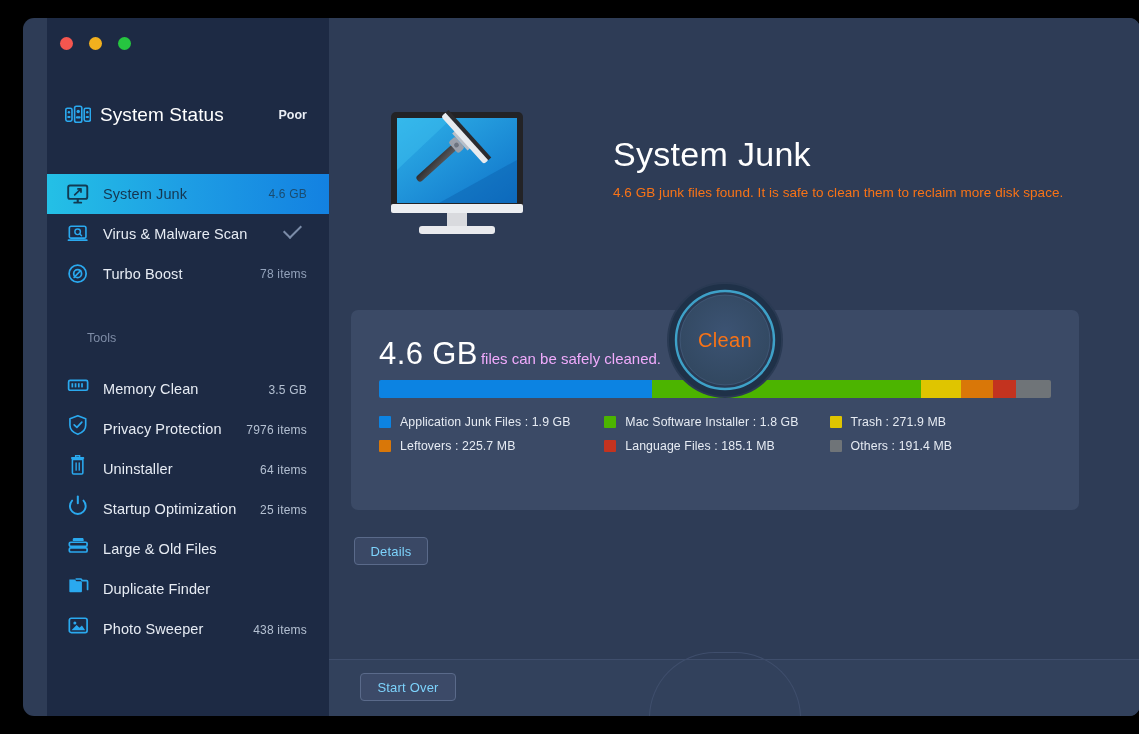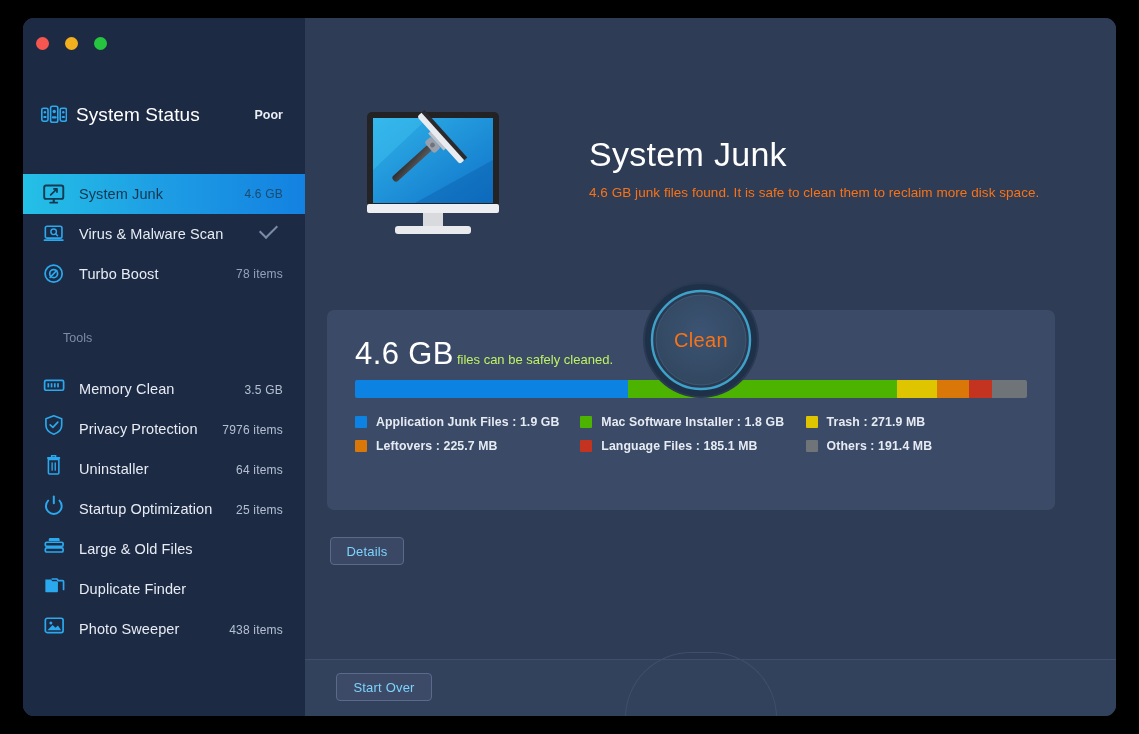--- a/index.html
+++ b/index.html
@@ -6,20 +6,21 @@
   html,body{margin:0;padding:0;background:#000;}
   body{
     width:1139px;height:734px;overflow:hidden;
     font-family:"Liberation Sans","DejaVu Sans",sans-serif;
     -webkit-font-smoothing:antialiased;
   }
   .window{
     position:absolute;left:23px;top:18px;width:1093px;height:698px;
     border-radius:11px;overflow:hidden;display:flex;
     background:#2e3c56;
+    padding-left:24px;
   }
 
   
   .sidebar{
     width:282px;height:100%;background:#1d2a44;position:relative;flex:0 0 282px;
   }
   .traffic{position:absolute;left:13px;top:19px;display:flex;gap:16px;}
   .dot{width:13px;height:13px;border-radius:50%;}
   .dot.red{background:#f5564f;}
   .dot.amber{background:#f2b01e;}
@@ -71,33 +72,33 @@
   .hero-text{position:absolute;left:244px;top:28px;}
   .hero-title{font-size:34px;color:#ffffff;font-weight:300;letter-spacing:.3px;line-height:1.1;}
   .hero-sub{font-size:13.5px;color:#f97316;margin-top:12px;letter-spacing:.05px;}
 
   .card{
     position:absolute;left:22px;top:292px;width:728px;height:200px;
     background:#3b4a66;border-radius:7px;box-sizing:border-box;padding:0;
   }
   .card-amount{position:absolute;left:28px;top:26px;display:flex;align-items:baseline;}
   .card-amount .big{font-size:31px;color:#ffffff;font-weight:300;letter-spacing:.4px;}
-  .card-amount .small{font-size:13px;color:#bef264;margin-left:3px;}
+  .card-amount .small{font-size:15px;color:#f0abfc;margin-left:3px;}
 
   .bar{
     position:absolute;left:28px;top:70px;width:672px;height:18px;
     border-radius:2px;overflow:hidden;display:flex;
   }
   .bar .seg{height:100%;}
 
   .legend{position:absolute;left:28px;top:100px;width:676px;
     display:flex;flex-wrap:wrap;}
   .leg{width:33.33%;height:24px;display:flex;align-items:center;box-sizing:border-box;}
   .leg .sw{width:12px;height:12px;flex:0 0 12px;margin-right:9px;border-radius:1px;}
-  .leg .lt{font-size:12.3px;color:#e6ebf3;letter-spacing:.1px;white-space:nowrap;font-weight:bold;}
+  .leg .lt{font-size:12.3px;color:#e6ebf3;letter-spacing:.1px;white-space:nowrap;}
 
   .btn{
     display:inline-flex;align-items:center;justify-content:center;
     background:#44527093;border:1px solid #5a6a8a;border-radius:4px;
     color:#7dd3fc;font-size:13px;letter-spacing:.2px;cursor:default;
   }
   .details-btn{position:absolute;left:25px;top:519px;width:72px;height:26px;}
 
   .bottombar{
     position:absolute;left:0;bottom:0;width:100%;height:56px;

